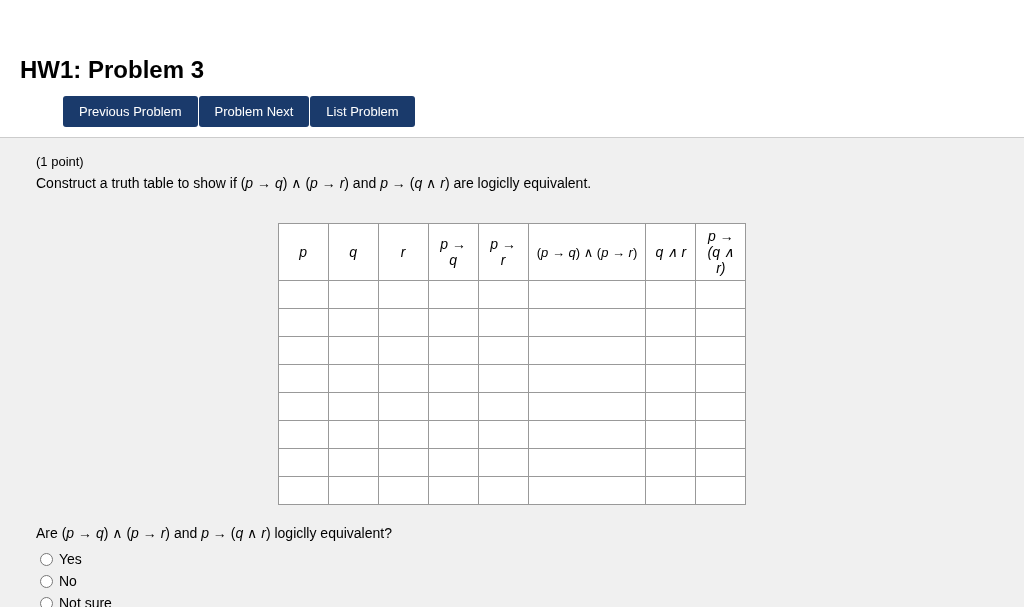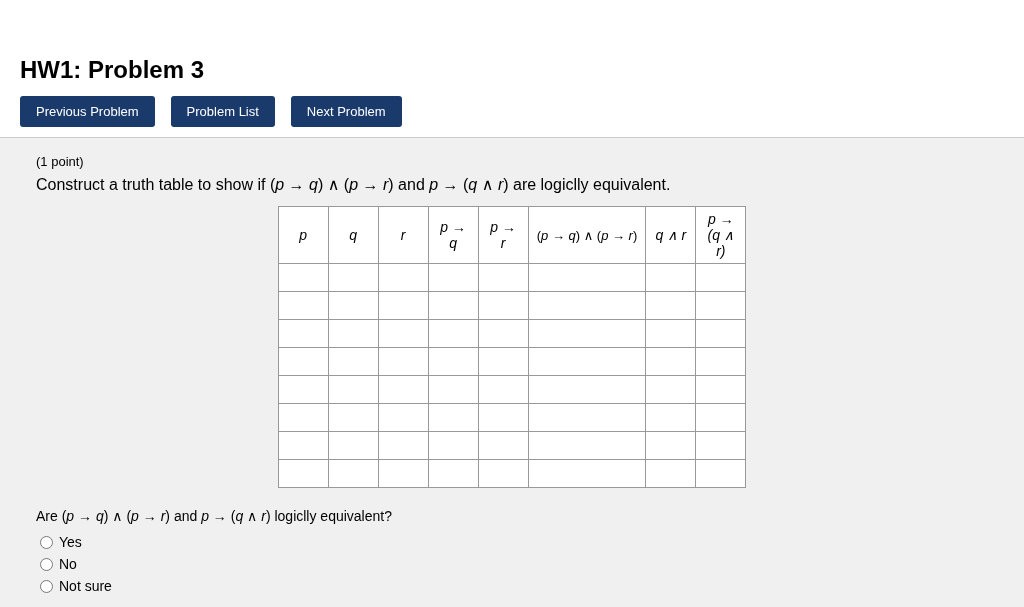--- a/index.html
+++ b/index.html
@@ -14,43 +14,44 @@
       border-bottom: 1px solid #ccc;
     }
     .page-title {
       font-size: 24px;
       font-weight: bold;
       margin-bottom: 12px;
       margin-top: 40px;
     }
     .nav-buttons {
       display: flex;
-      gap: 16px;
+      gap: 1px;
+      margin-left: 43px;
     }
     .nav-btn {
       background-color: #1a3a6b;
       color: #fff;
       border: none;
       padding: 8px 16px;
       font-size: 13px;
       cursor: pointer;
       border-radius: 3px;
     }
     .content-area {
       background: #f0f0f0;
       padding: 16px 36px;
       min-height: 500px;
     }
     .problem-points {
       font-size: 13px;
       margin-bottom: 6px;
     }
     .problem-text {
-      font-size: 16px;
-      margin-bottom: 12px;
+      font-size: 14px;
+      margin-bottom: 32px;
     }
     .truth-table-wrapper {
       display: flex;
       justify-content: center;
       margin-bottom: 20px;
     }
     .truth-table {
       border-collapse: collapse;
       background: #fff;
     }
@@ -112,22 +113,22 @@
     
     .math { font-style: italic; }
   </style>
 </head>
 <body>
 
 <div class="page-header">
   <h1 class="page-title">HW1: Problem 3</h1>
   <div class="nav-buttons">
     <button class="nav-btn">Previous Problem</button>
-    <button class="nav-btn">Problem List</button>
-    <button class="nav-btn">Next Problem</button>
+    <button class="nav-btn">Problem Next</button>
+    <button class="nav-btn">List Problem</button>
   </div>
 </div>
 
 <div class="content-area">
   <div class="problem-points">(1 point)</div>
   <div class="problem-text">
     Construct a truth table to show if (<span class="math">p</span> → <span class="math">q</span>) ∧ (<span class="math">p</span> → <span class="math">r</span>) and <span class="math">p</span> → (<span class="math">q</span> ∧ <span class="math">r</span>) are logiclly equivalent.
   </div>
 
   <div class="truth-table-wrapper">

